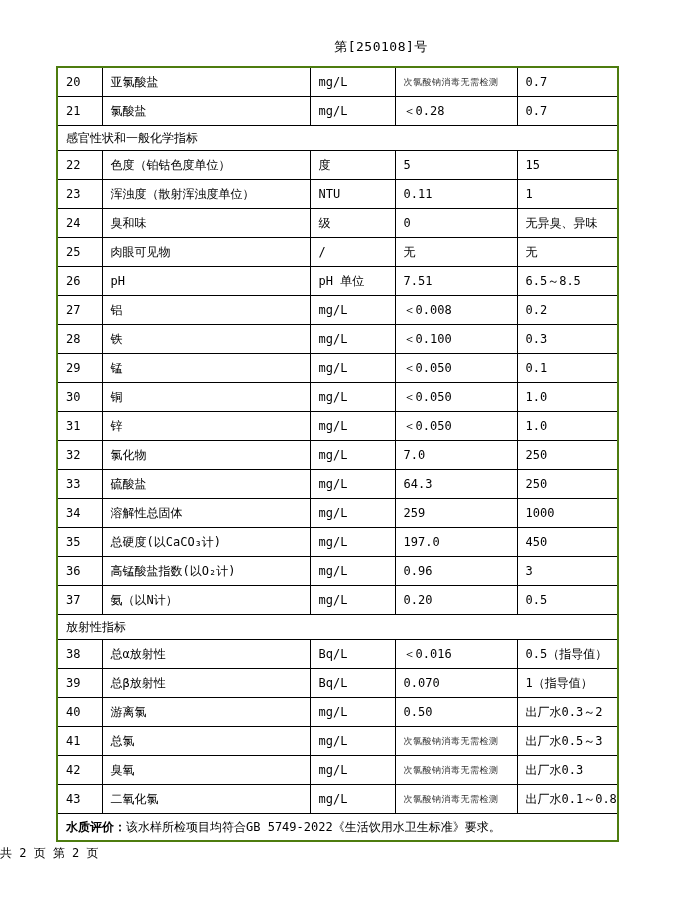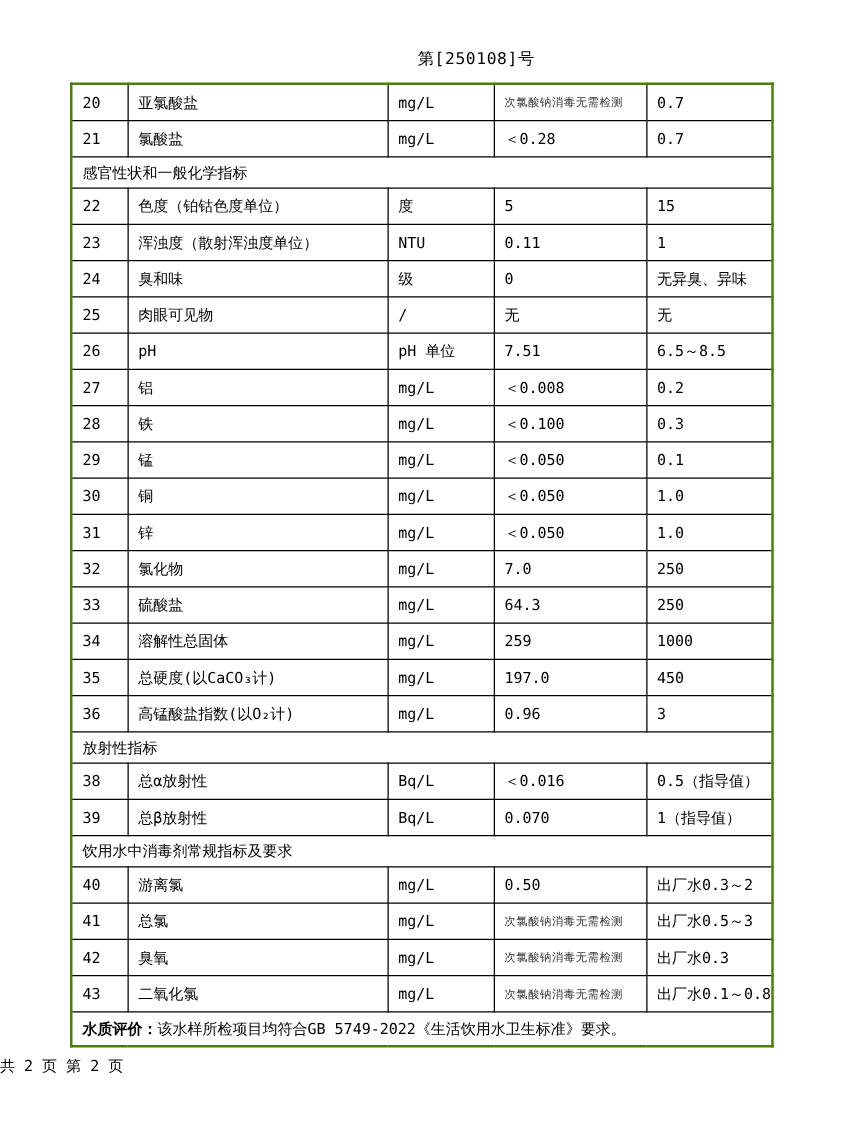--- a/index.html
+++ b/index.html
@@ -204,38 +204,42 @@
           <td>450</td>
         </tr>
         <tr>
           <td>36</td>
           <td>高锰酸盐指数(以O₂计)</td>
           <td>mg/L</td>
           <td>0.96</td>
           <td>3</td>
         </tr>
         <tr>
+          <td>37</td>
+          <td>氨（以N计）</td>
+          <td>mg/L</td>
+          <td>0.20</td>
+          <td>0.5</td>
+        </tr>
+        <tr>
           <td class="section-cell" colspan="5">放射性指标</td>
         </tr>
         <tr>
           <td>38</td>
           <td>总α放射性</td>
           <td>Bq/L</td>
           <td>＜0.016</td>
           <td>0.5（指导值）</td>
         </tr>
         <tr>
           <td>39</td>
           <td>总β放射性</td>
           <td>Bq/L</td>
           <td>0.070</td>
           <td>1（指导值）</td>
-        </tr>
-        <tr>
-          <td class="section-cell" colspan="5">饮用水中消毒剂常规指标及要求</td>
         </tr>
         <tr>
           <td>40</td>
           <td>游离氯</td>
           <td>mg/L</td>
           <td>0.50</td>
           <td>出厂水0.3～2</td>
         </tr>
         <tr>
           <td>41</td>

